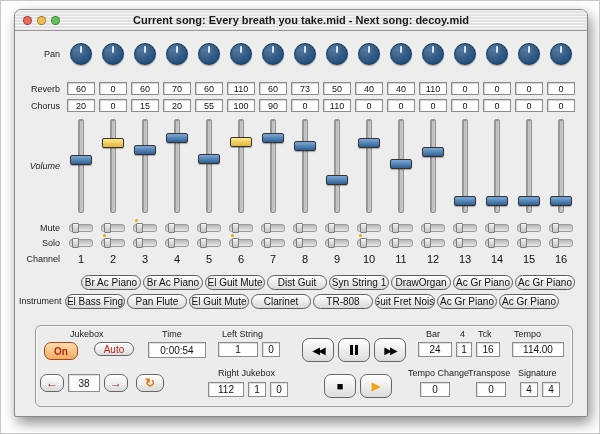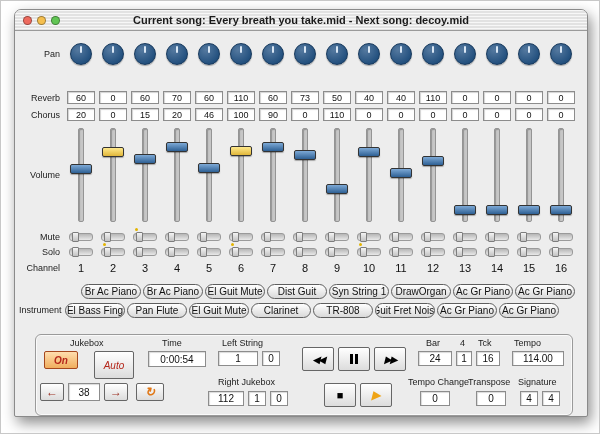--- a/index.html
+++ b/index.html
@@ -22,33 +22,33 @@
   .title{font-size:11px;color:#1a1a1a;}
   .lights{position:absolute;left:8px;top:6px;display:flex;gap:5px;}
   .light{width:9px;height:9px;border-radius:50%;border:1px solid rgba(0,0,0,.35);box-sizing:border-box;}
   .light.r{background:#ee6a5e;} .light.y{background:#f5bf4f;} .light.g{background:#61c554;}
 
   .content{padding:10px 0 0 4px;}
   .row{display:flex;align-items:center;}
   .rowlabel{width:46px;flex:0 0 46px;text-align:right;padding-right:5px;font-size:9px;color:#222;box-sizing:border-box;}
   .cell{width:32px;flex:0 0 32px;display:flex;justify-content:center;align-items:center;position:relative;}
 
-  .row-pan{height:26px;margin-bottom:23px;}
+  .row-pan{height:26px;margin-bottom:14px;}
   .knob{width:20px;height:20px;border-radius:50%;position:relative;
     background:radial-gradient(circle at 35% 30%, #55799f, #24517f 70%, #1b4066);
     border:1px solid #16385c;box-shadow:0 1px 1px rgba(0,0,0,.3);}
   .knob-pointer{position:absolute;left:50%;margin-left:-1px;top:2px;width:2px;height:7px;
     background:#d8e6f4;border-radius:1px;transform-origin:1px 8px;}
 
   .row-reverb,.row-chorus{height:15px;margin-bottom:2px;}
   .vbox{width:28px;height:13px;background:#ffffff;border:1px solid #8c8c8c;
     box-shadow:inset 1px 1px 1px rgba(0,0,0,.18);font-size:9px;line-height:13px;
     text-align:center;color:#111;box-sizing:border-box;}
 
-  .row-volume{height:100px;margin-top:3px;margin-bottom:5px;}
+  .row-volume{height:100px;margin-top:3px;margin-bottom:5px;font-style:italic;}
   .vcell{height:100px;align-items:flex-start;}
   .vtrack{width:4px;height:92px;margin-top:3px;background:#c6c6c6;border:1px solid #949494;
     border-radius:2px;position:relative;box-shadow:inset 1px 1px 1px rgba(0,0,0,.25);}
   .vhandle{position:absolute;left:-9px;width:20px;height:8px;border:1px solid #333;
     border-radius:2px;box-shadow:0 1px 1px rgba(0,0,0,.3);}
   .vhandle.blue{background:linear-gradient(#7da9d6,#2e6094);}
   .vhandle.yellow{background:linear-gradient(#ffe98c,#e0b63a);}
 
   .row-solo,.row-mute{height:13px;margin-bottom:2px;}
   .minislider{width:22px;height:6px;background:linear-gradient(#b6b6b6,#e9e9e9);
@@ -65,22 +65,22 @@
   .instbtn{width:60px;flex:0 0 60px;height:15px;margin-right:2px;font-size:10px;
     display:flex;align-items:center;justify-content:center;color:#111;
     background:linear-gradient(#ffffff,#d9d9d9);border:1px solid #5e5e5e;border-radius:8px;
     box-sizing:border-box;white-space:nowrap;overflow:hidden;}
 
   .group{position:relative;margin:16px 0 0 16px;width:536px;height:80px;
     border:1px solid #9a9a9a;border-radius:6px;background:#ececec;
     box-shadow:inset 0 0 0 1px #fafafa;}
   .glabel{position:absolute;font-size:9px;color:#222;white-space:nowrap;}
   .tbtn{position:absolute;background:linear-gradient(#ffffff,#dcdcdc);border:1px solid #666;
-    border-radius:2px;display:flex;align-items:center;justify-content:center;
-    font-size:10px;color:#111;box-sizing:border-box;cursor:default;font-style:italic;}
+    border-radius:7px;display:flex;align-items:center;justify-content:center;
+    font-size:10px;color:#111;box-sizing:border-box;cursor:default;}
   .tbtn.on{background:linear-gradient(#ffddae,#f0ae5e);color:#b5271b;font-weight:bold;border-color:#a5471e;}
   .tbtn.auto{color:#b5271b;}
   .tbox{position:absolute;background:#fff;border:1px solid #8c8c8c;box-sizing:border-box;
     box-shadow:inset 1px 1px 1px rgba(0,0,0,.15);font-size:10px;color:#111;
     display:flex;align-items:center;justify-content:center;}
   .arrow{color:#9b2d1f;font-weight:bold;font-size:12px;}
   .loopglyph{color:#e07818;font-weight:bold;font-size:12px;}
   .tri{font-size:10px;letter-spacing:-2px;color:#000;}
   .stopglyph{font-size:11px;color:#000;}
   .playglyph{font-size:12px;color:#efa415;}
@@ -250,21 +250,21 @@
           <div class="cell">
             <div class="vbox">0</div>
           </div>
           <div class="cell">
             <div class="vbox">15</div>
           </div>
           <div class="cell">
             <div class="vbox">20</div>
           </div>
           <div class="cell">
-            <div class="vbox">46</div>
+            <div class="vbox">55</div>
           </div>
           <div class="cell">
             <div class="vbox">100</div>
           </div>
           <div class="cell">
             <div class="vbox">90</div>
           </div>
           <div class="cell">
             <div class="vbox">0</div>
           </div>
@@ -603,21 +603,21 @@
           <div class="instbtn">TR-808</div>
           <div class="instbtn">Guit Fret Nois-</div>
           <div class="instbtn">Ac Gr Piano</div>
           <div class="instbtn">Ac Gr Piano</div>
         </div>
     </div>
 
     <div class="group">
       <div class="glabel" style="left:34px;top:3px;">Jukebox</div>
       <div class="tbtn on" style="left:8px;top:16px;width:34px;height:18px;">On</div>
-      <div class="tbtn auto" style="left:58px;top:16px;width:40px;height:28px;">Auto</div>
+      <div class="tbtn auto" style="left:58px;top:16px;width:40px;height:14px;">Auto</div>
 
       <div class="tbtn" style="left:4px;top:48px;width:24px;height:18px;">
           <span class="arrow">←</span>
         </div>
       <div class="tbox" style="left:32px;top:48px;width:32px;height:18px;">38</div>
       <div class="tbtn" style="left:68px;top:48px;width:24px;height:18px;">
           <span class="arrow">→</span>
         </div>
       <div class="tbtn" style="left:100px;top:48px;width:28px;height:18px;">
           <span class="loopglyph">↻</span>

